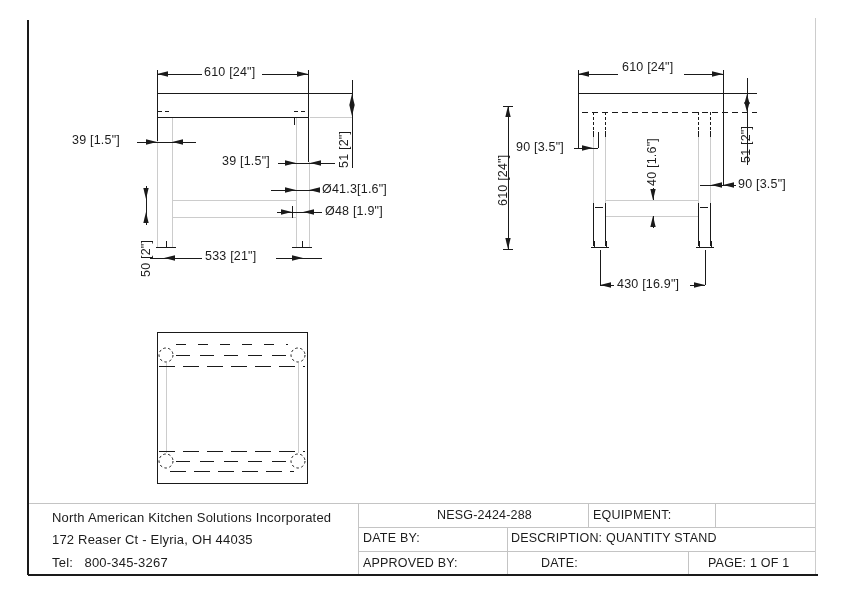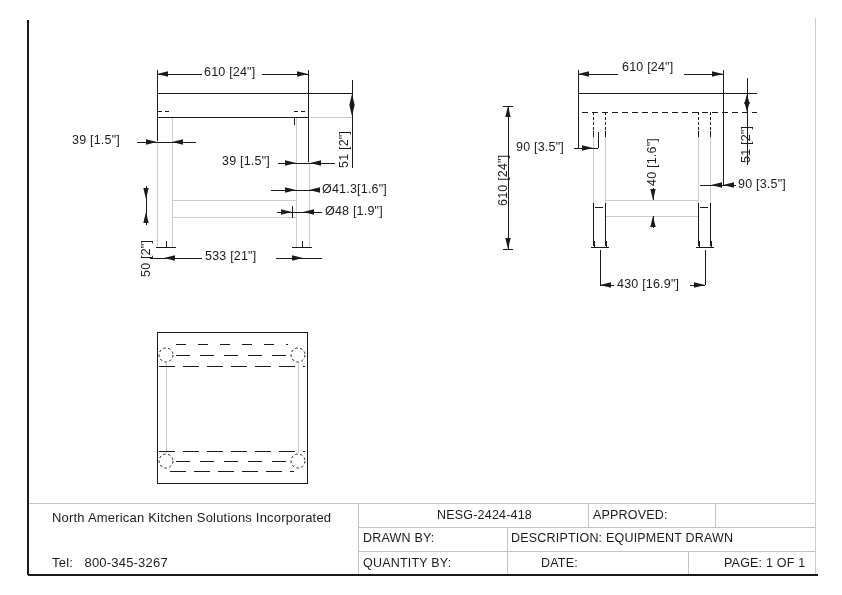--- a/index.html
+++ b/index.html
@@ -168,23 +168,24 @@
 
   <div class="dim" style="left:622px;top:61px">610 [24"]</div>
   <div class="dim rot" style="left:497px;top:206px">610 [24"]</div>
   <div class="dim" style="left:516px;top:141px">90 [3.5"]</div>
   <div class="dim" style="left:738px;top:178px">90 [3.5"]</div>
   <div class="dim rot" style="left:646px;top:186px">40 [1.6"]</div>
   <div class="dim rot" style="left:740px;top:163px">51 [2"]</div>
   <div class="dim" style="left:617px;top:278px">430 [16.9"]</div>
 
   <div class="tb co" style="left:52px;top:511px">North American Kitchen Solutions Incorporated</div>
+  <div class="tb co" style="left:52px;top:533px">172 Reaser Ct - Elyria, OH 44035</div>
   <div class="tb co" style="left:52px;top:556px">Tel:   800-345-3267</div>
 
-  <div class="tb" style="left:437px;top:508px">NESG-2424-418</div>
-  <div class="tb" style="left:593px;top:508px">APPROVED:</div>
-  <div class="tb" style="left:363px;top:531px">DRAWN BY:</div>
-  <div class="tb" style="left:511px;top:531px">DESCRIPTION: EQUIPMENT DRAWN</div>
-  <div class="tb" style="left:363px;top:556px">QUANTITY BY:</div>
+  <div class="tb" style="left:437px;top:508px">NESG-2424-288</div>
+  <div class="tb" style="left:593px;top:508px">EQUIPMENT:</div>
+  <div class="tb" style="left:363px;top:531px">DATE BY:</div>
+  <div class="tb" style="left:511px;top:531px">DESCRIPTION: QUANTITY STAND</div>
+  <div class="tb" style="left:363px;top:556px">APPROVED BY:</div>
   <div class="tb" style="left:541px;top:556px">DATE:</div>
-  <div class="tb" style="left:724px;top:556px">PAGE: 1 OF 1</div>
+  <div class="tb" style="left:708px;top:556px">PAGE: 1 OF 1</div>
 
 </div>
 
 </body></html>

